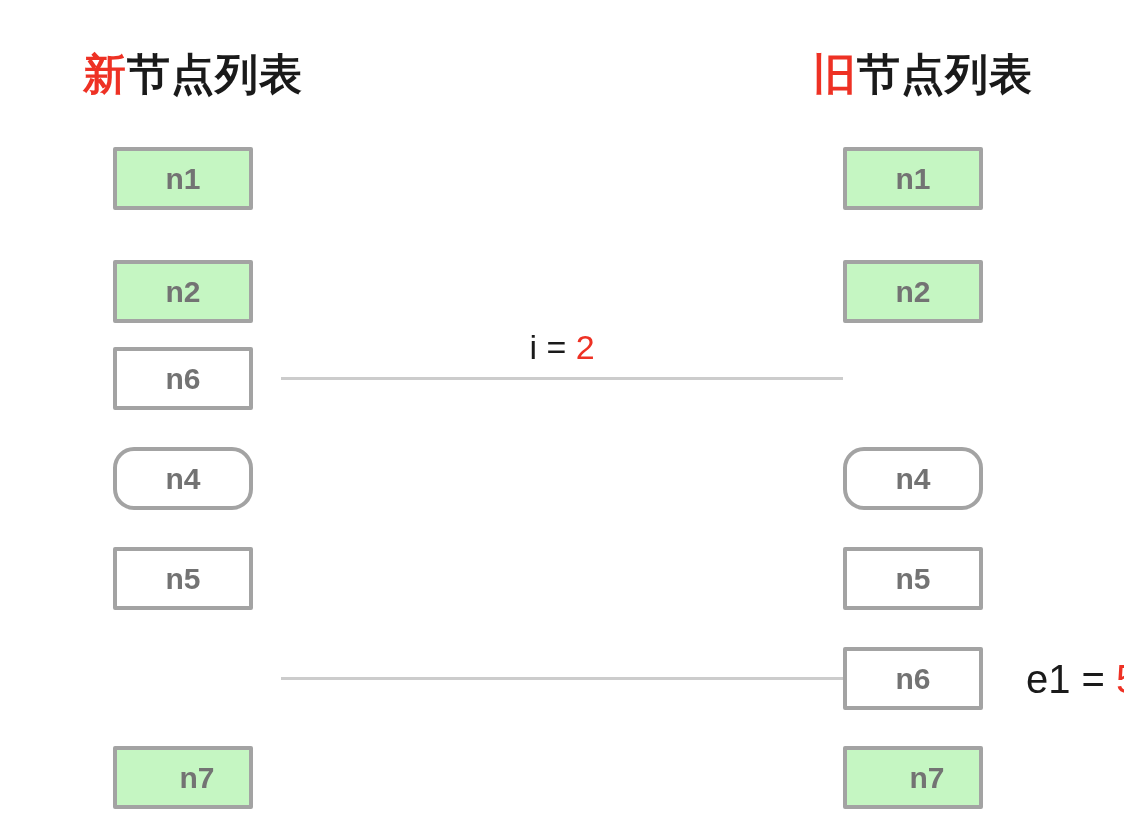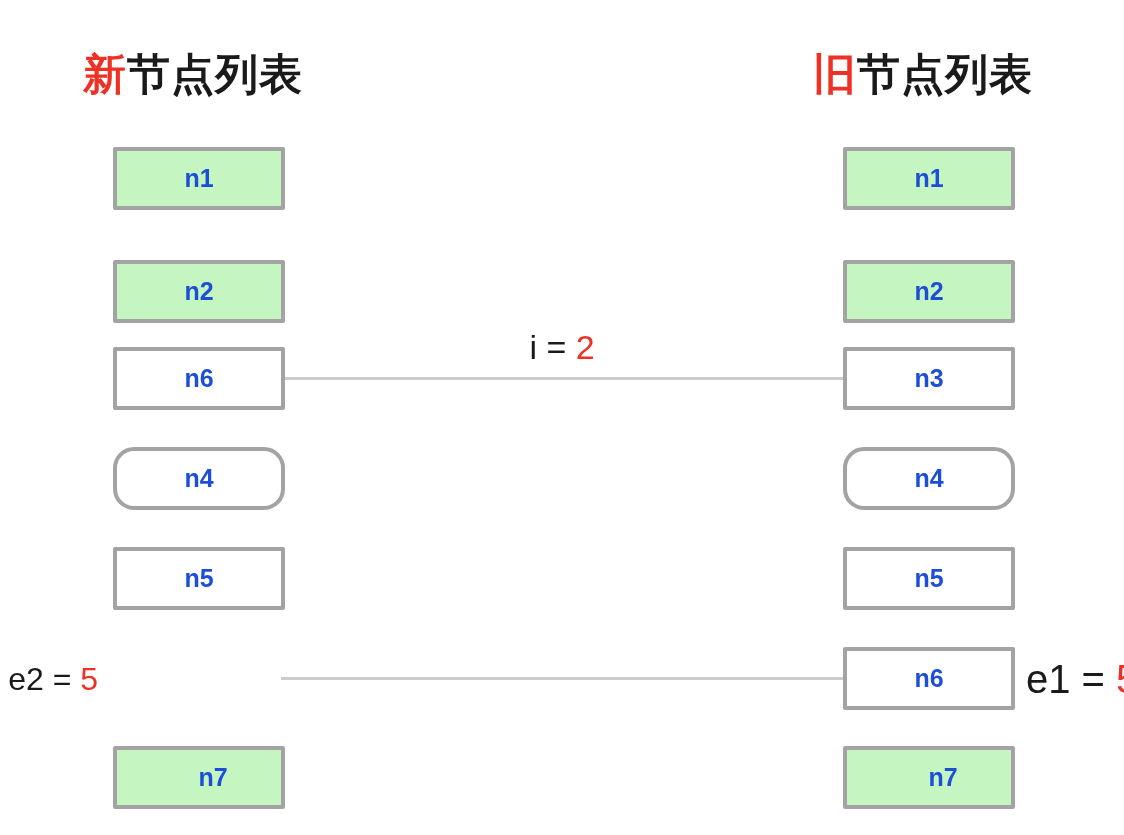--- a/index.html
+++ b/index.html
@@ -23,32 +23,32 @@
     color: #1a1a1a;
     letter-spacing: 1px;
     white-space: nowrap;
   }
   .title-new { left: 83px; }
   .title-old { left: 813px; }
   .red { color: var(--accent-red, #ee3124); }
 
   .node {
     position: absolute;
-    width: 172px;
+    width: 140px;
     height: 63px;
     box-sizing: border-box;
     border: 4px solid var(--node-border, #a3a3a3);
     border-radius: 2px;
     background: #ffffff;
     display: flex;
     align-items: center;
     justify-content: center;
-    font-size: 25px;
+    font-size: 30px;
     font-weight: bold;
-    color: #1d4ed8;
+    color: #737373;
   }
   .node.green { background: var(--node-green, #c5f6c2); }
 
   .col-new { left: 113px; }
   .col-old { left: 843px; }
   .row0 { top: 147px; }
   .row1 { top: 260px; }
   .row2 { top: 347px; }
   .row3 { top: 447px; border-radius: 21px; }
   .row4 { top: 547px; text-align: right; }
@@ -98,31 +98,29 @@
 
 <div id="canvas">
 
   <div class="title title-new"><span class="red">新</span><span>节点列表</span></div>
   <div class="title title-old"><span class="red">旧</span><span>节点列表</span></div>
 
   <div class="connector conn-i"></div>
   <div class="connector conn-e"></div>
 
   <div class="anno anno-i"><span>i = </span><span class="red">2</span></div>
-  <div class="anno anno-e2"><span>e2 = </span><span class="red">5</span></div>
   <div class="anno anno-e1"><span>e1 = </span><span class="red">5</span></div>
 
   <div class="node col-new row0 green">n1</div>
   <div class="node col-new row1 green">n2</div>
   <div class="node col-new row2">n6</div>
   <div class="node col-new row3">n4</div>
   <div class="node col-new row4">n5</div>
   <div class="node col-new row6 green">n7</div>
 
   <div class="node col-old row0 green">n1</div>
   <div class="node col-old row1 green">n2</div>
-  <div class="node col-old row2">n3</div>
   <div class="node col-old row3">n4</div>
   <div class="node col-old row4">n5</div>
   <div class="node col-old row5">n6</div>
   <div class="node col-old row6 green">n7</div>
 
 </div>
 
 </body></html>

